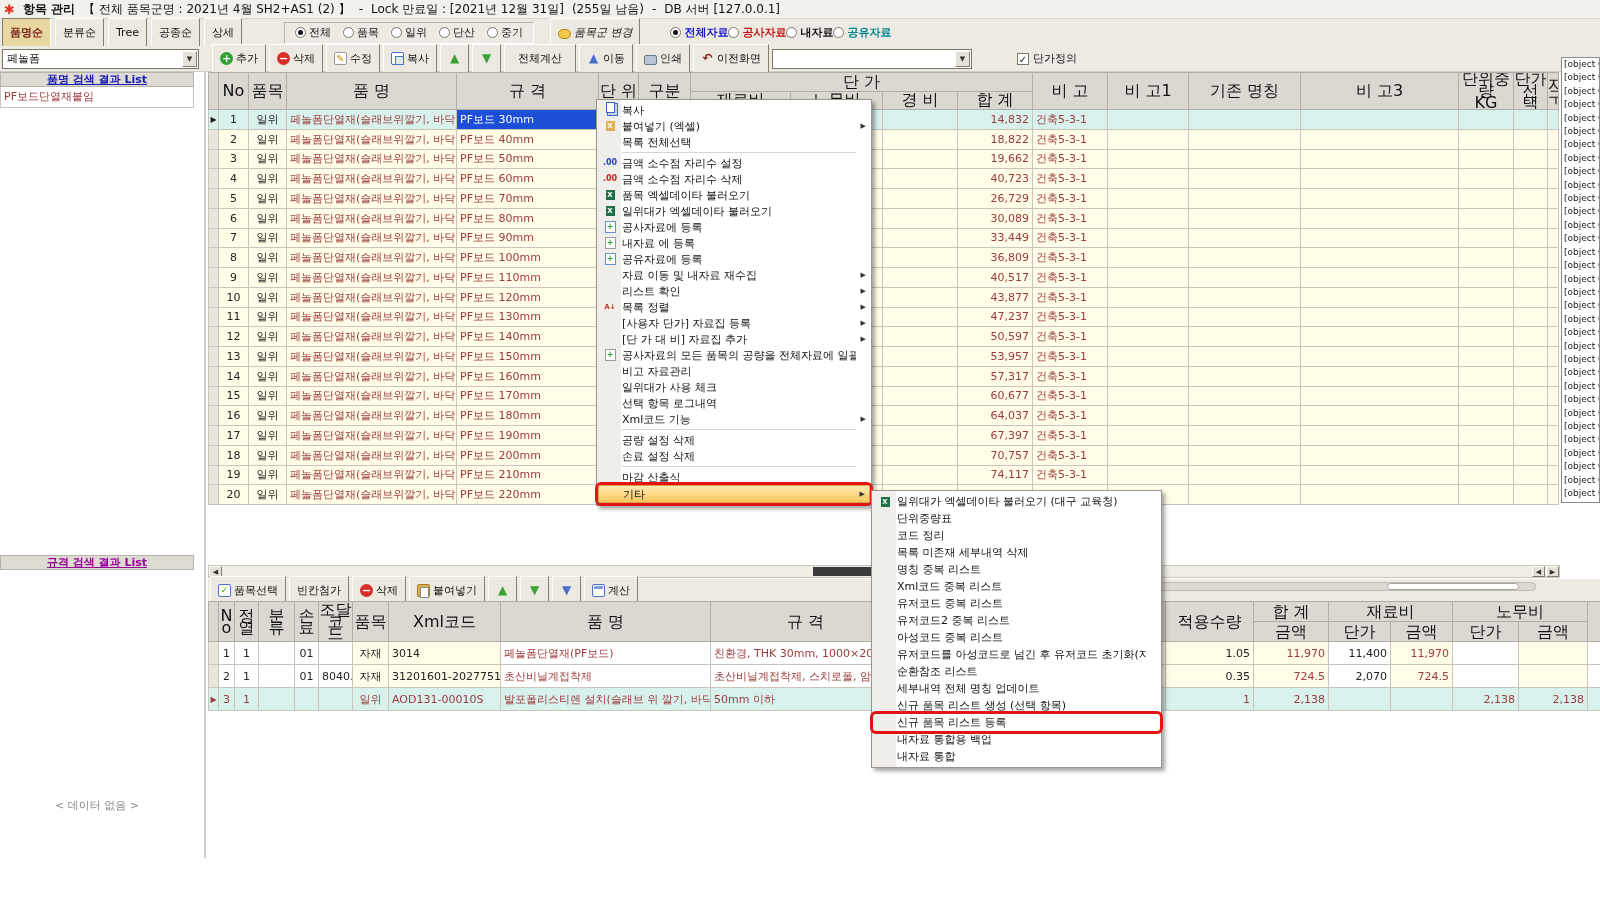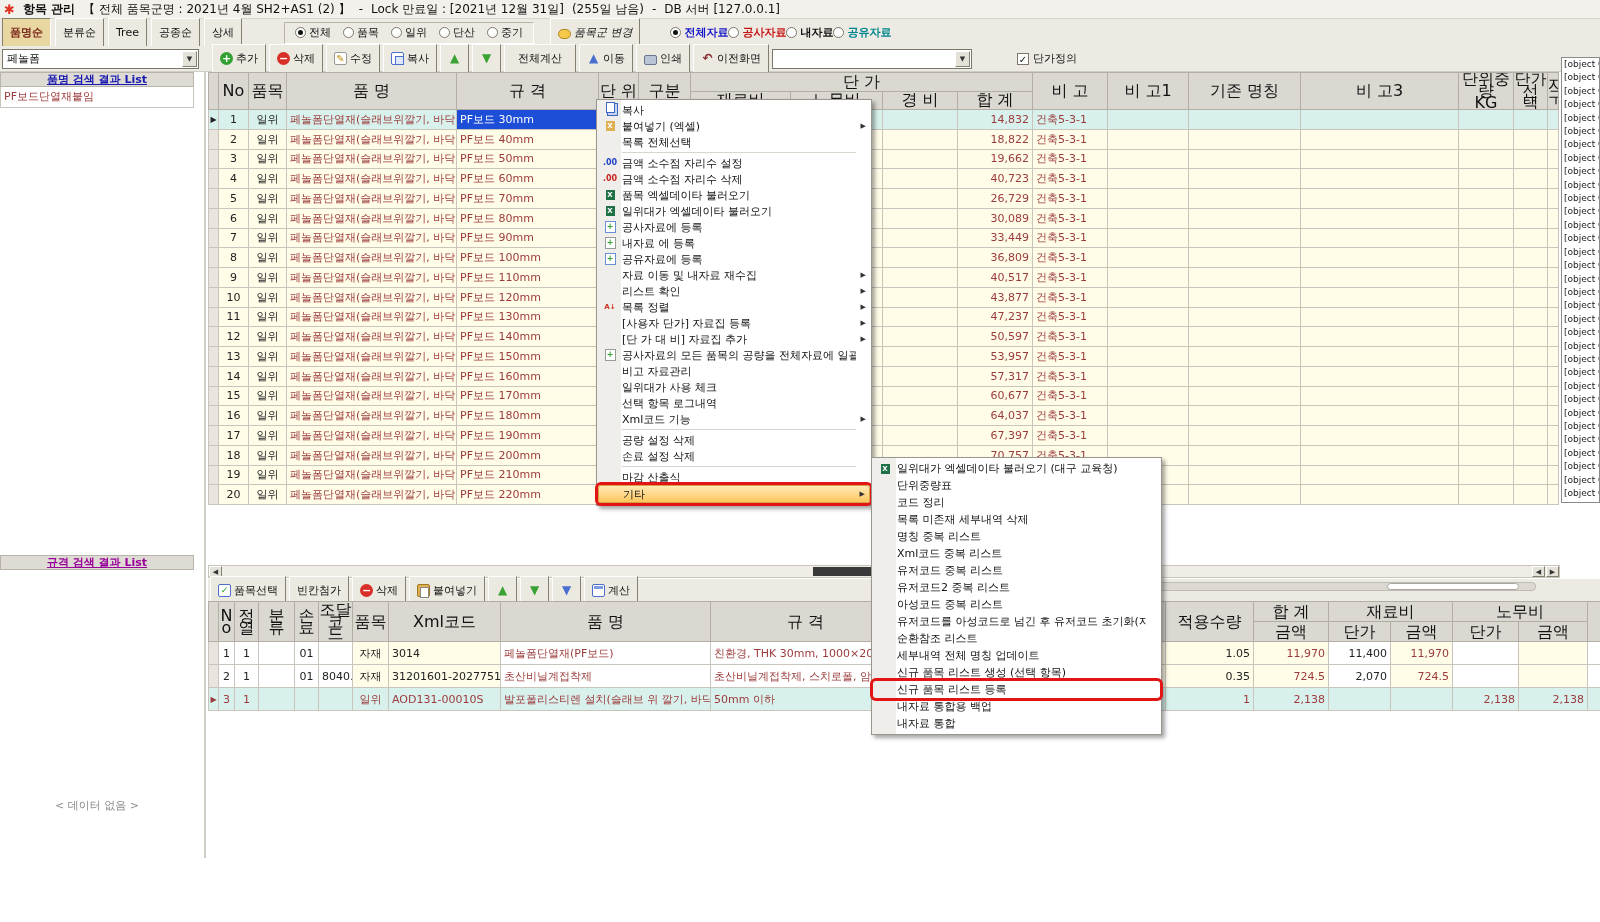--- a/index.html
+++ b/index.html
@@ -83,21 +83,21 @@
   .hthumb{position:absolute;left:604px;top:1px;width:65px;height:9px;background:#3a3a3a;}
   .hs2track{position:absolute;left:1140px;top:582px;width:396px;height:9px;background:#dcd9d2;border:1px solid #c0bcb4;border-radius:4px;}
   .hs2thumb{position:absolute;left:246px;top:0px;width:132px;height:7px;background:#fff;border:1px solid #aaa7a0;border-radius:4px;}
   
   .btoolbar{position:absolute;left:208px;top:579px;width:1392px;height:22px;background:#eceae3;display:flex;align-items:center;gap:3px;padding-left:2px;}
   
   .notepanel{position:absolute;left:1561px;top:57px;width:39px;height:446px;background:#fff;border:1px solid #8a8a8a;overflow:hidden;font-size:9px;line-height:13.4px;white-space:nowrap;color:#222;padding-left:2px;z-index:4;}
   
   .menu{position:absolute;background:linear-gradient(90deg,#efeeea 0,#efeeea 24px,#fff 24px);border:1px solid #9a968e;box-shadow:3px 3px 4px rgba(0,0,0,.35);padding:2px 1px;z-index:20;}
   .ctx{left:596px;top:99px;width:276px;}
-  .sub{left:871px;top:457px;width:291px;z-index:22;}
+  .sub{left:871px;top:490px;width:291px;z-index:22;}
   .mi{display:flex;align-items:center;height:16px;font-size:11px;color:#111;white-space:nowrap;}
   .sub .mi{height:17px;}
   .mi .mic{flex:0 0 24px;text-align:center;font-size:8px;line-height:16px;}
   .mi .mil{flex:1;overflow:hidden;}
   .mi .mia{flex:0 0 14px;font-size:7px;color:#333;text-align:right;padding-right:4px;}
   .mi.sep{height:5px;}
   .mi.sep .mil{border-top:1px solid #d8d5ce;height:0;margin-top:0;}
   .mi.hl{background:linear-gradient(#ffeab6,#ffc75e);border:1px solid #d8a242;height:18px;}
   .anno{box-shadow:0 0 0 3px #e21414;border-radius:3px;position:relative;z-index:3;}
   

